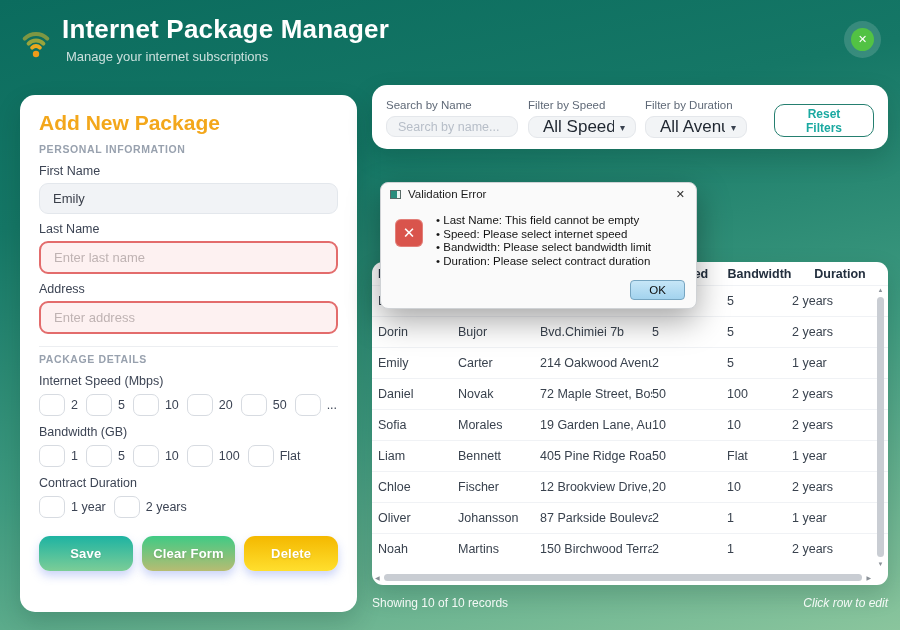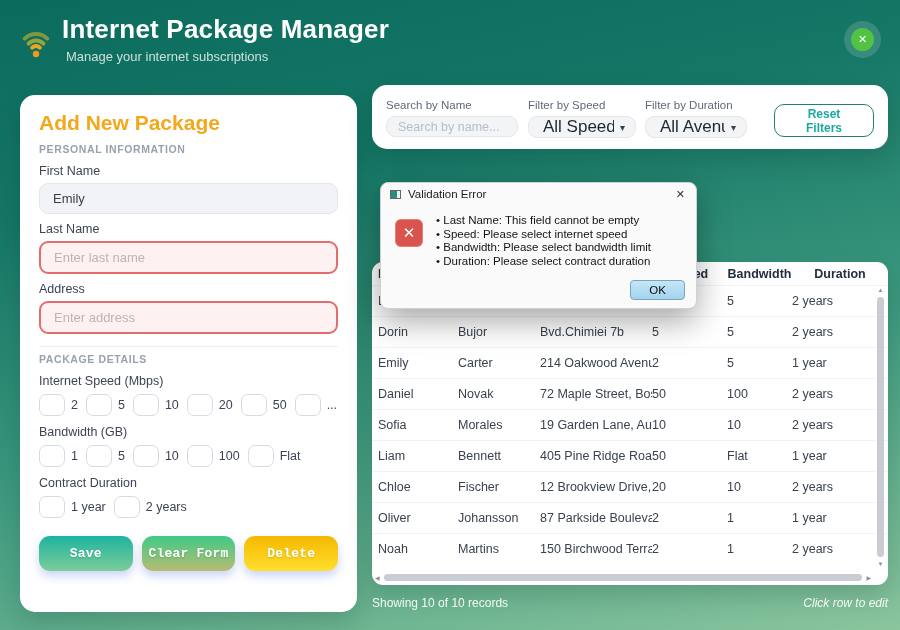--- a/index.html
+++ b/index.html
@@ -28,21 +28,21 @@
   .f-input::placeholder{color:#b9c0ca;}
   .f-input.err{background:#fdf1f1;border:2px solid #e36c6c;height:33px;}
   .f-input.err::placeholder{color:#bfb3b3;}
   .divider{border-top:1px solid #eceef1;margin:12px 0 1px;}
   .chk-row{display:flex;align-items:center;margin:1px 0 5px;height:24px;overflow:hidden;}
   .chk-item{display:flex;align-items:center;margin-right:8px;flex:none;}
   .chk-box{width:26px;height:22px;background:#fff;border:1.5px solid #d7dbe1;border-radius:7px;margin-right:6px;flex:none;cursor:pointer;}
   .chk-txt{font-size:12.5px;color:#3c4454;white-space:nowrap;}
   .btn-row{display:flex;gap:9px;margin-top:17px;}
   .fbtn{flex:1;height:35px;border:none;border-radius:11px;color:#fff;font-size:13px;font-weight:bold;
-        font-family:Liberation Mono, monospace;letter-spacing:.2px;text-shadow:0 1px 2px rgba(0,0,0,.15);cursor:pointer;
+        font-family:Liberation Sans, sans-serif;letter-spacing:.2px;text-shadow:0 1px 2px rgba(0,0,0,.15);cursor:pointer;
         box-shadow:0 5px 10px rgba(140,160,240,.45);}
   .btn-save{background:linear-gradient(180deg,#1db3a2,#7ccd97);}
   .btn-clear{background:linear-gradient(180deg,#3fca85,#b7bc72);}
   .btn-delete{background:linear-gradient(180deg,#f4b800,#ffdf2e);}
 
   
   .filter-card{left:372px;top:85px;width:516px;height:64px;padding:12px 14px;display:flex;}
   .fgroup{display:flex;flex-direction:column;}
   .fg-label{font-size:11.5px;color:#5f6977;margin:2px 0 5px;}
   .search-input{width:132px;height:32px;background:#f2f4f6;border:1px solid #e4e7eb;border-radius:9px;

